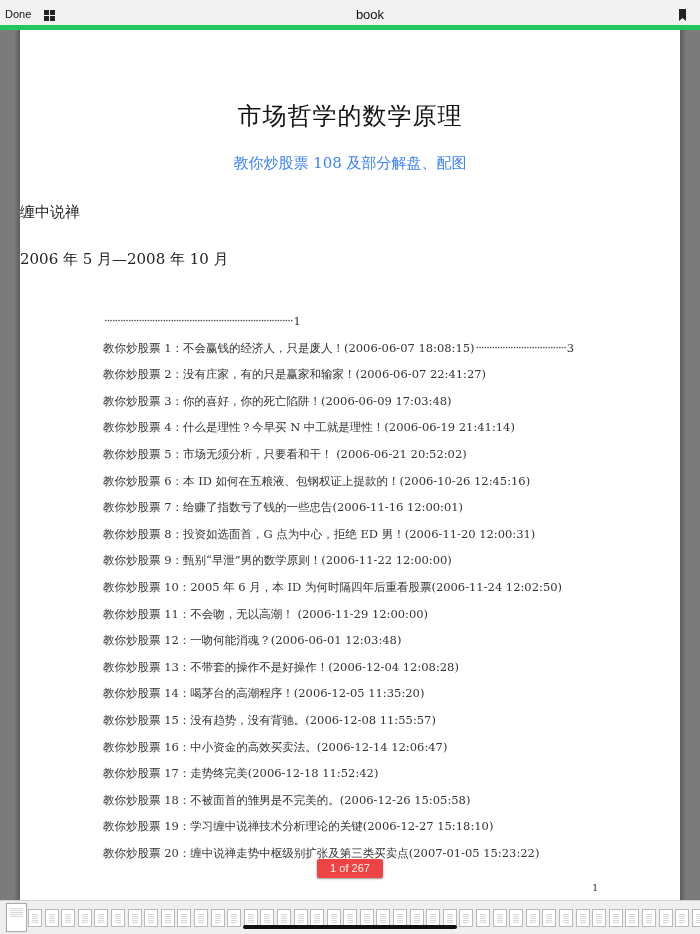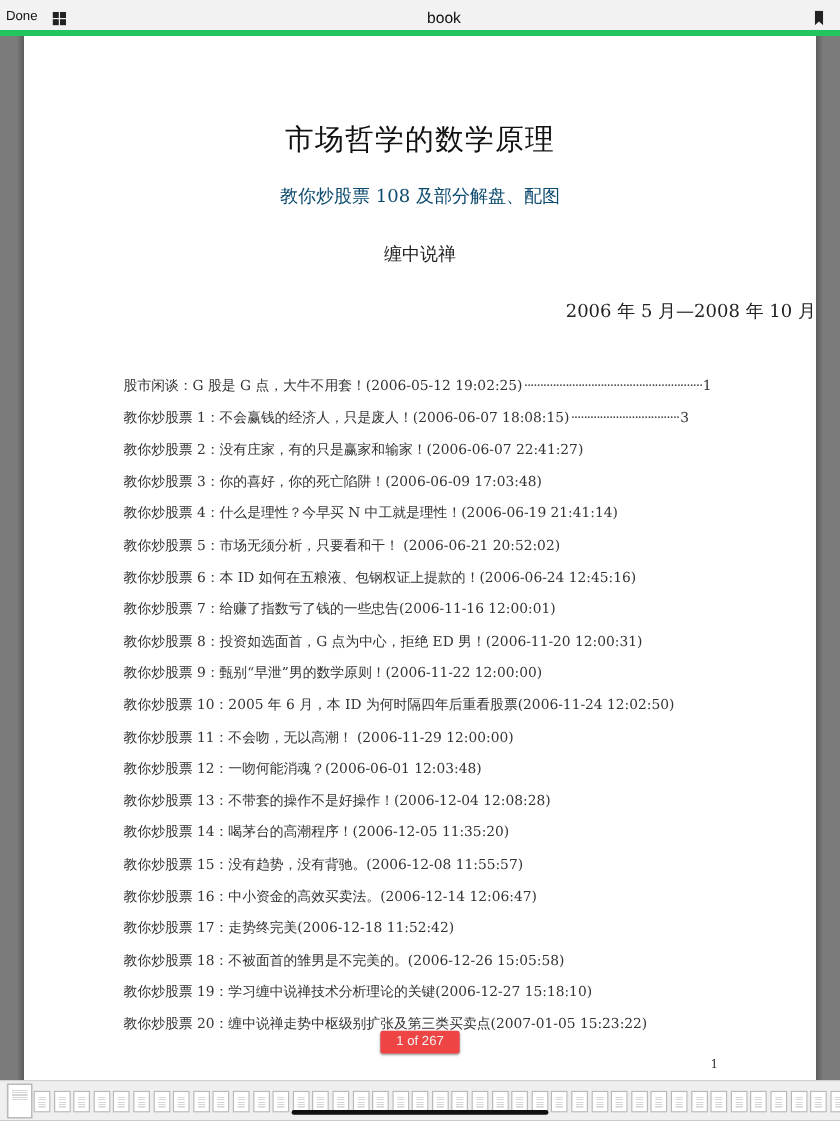--- a/index.html
+++ b/index.html
@@ -44,28 +44,28 @@
       font-family: "DejaVu Serif", "Liberation Serif", serif;
       color: #222;
     }
     .doc-title {
       position: absolute; left: 0; right: 0; top: 70px; text-align: center;
       font-family: Liberation Sans, sans-serif; font-size: 24px; color: #111;
       letter-spacing: 1px;
     }
     .doc-subtitle {
       position: absolute; left: 0; right: 0; top: 124px; text-align: center;
-      font-size: 15px; color: #0c4a6e;
+      font-size: 15px; color: #3b82f6;
     }
     .doc-author {
-      position: absolute; left: 0; right: 0; top: 173px; text-align: center;
+      position: absolute; left: 0; right: 0; top: 173px; text-align: left;
       font-size: 15px; color: #222;
     }
     .doc-date {
-      position: absolute; left: 0; right: 0; top: 220px; text-align: right;
+      position: absolute; left: 0; right: 0; top: 220px; text-align: left;
       font-size: 15px; color: #222;
     }
     .toc {
       position: absolute; left: 83px; top: 283px; width: 490px;
       list-style: none; margin: 0; padding: 0;
     }
     .toc li {
       height: 26.6px; line-height: 16px; font-size: 11.5px; color: #333;
       white-space: nowrap; display: flex; align-items: flex-start;
     }
@@ -126,21 +126,20 @@
 <div class="side-shade-r"></div>
 
 <div class="page">
   <div class="doc-title">市场哲学的数学原理</div>
   <div class="doc-subtitle">教你炒股票 108 及部分解盘、配图</div>
   <div class="doc-author">缠中说禅</div>
   <div class="doc-date">2006 年 5 月—2008 年 10 月</div>
 
   <ul class="toc">
     <li>
-        <span>股市闲谈：G 股是 G 点，大牛不用套！(2006-05-12 19:02:25)</span>
         <span class="dots">·······································································</span>
         <span class="pg">1</span>
       </li>
     <li>
         <span>教你炒股票 1：不会赢钱的经济人，只是废人！(2006-06-07 18:08:15)</span>
         <span class="dots">··································</span>
         <span class="pg">3</span>
       </li>
     <li>
         <span>教你炒股票 2：没有庄家，有的只是赢家和输家！(2006-06-07 22:41:27)</span>
@@ -148,21 +147,21 @@
     <li>
         <span>教你炒股票 3：你的喜好，你的死亡陷阱！(2006-06-09 17:03:48)</span>
       </li>
     <li>
         <span>教你炒股票 4：什么是理性？今早买 N 中工就是理性！(2006-06-19 21:41:14)</span>
       </li>
     <li>
         <span>教你炒股票 5：市场无须分析，只要看和干！ (2006-06-21 20:52:02)</span>
       </li>
     <li>
-        <span>教你炒股票 6：本 ID 如何在五粮液、包钢权证上提款的！(2006-06-24 12:45:16)</span>
+        <span>教你炒股票 6：本 ID 如何在五粮液、包钢权证上提款的！(2006-10-26 12:45:16)</span>
       </li>
     <li>
         <span>教你炒股票 7：给赚了指数亏了钱的一些忠告(2006-11-16 12:00:01)</span>
       </li>
     <li>
         <span>教你炒股票 8：投资如选面首，G 点为中心，拒绝 ED 男！(2006-11-20 12:00:31)</span>
       </li>
     <li>
         <span>教你炒股票 9：甄别“早泄”男的数学原则！(2006-11-22 12:00:00)</span>
       </li>

